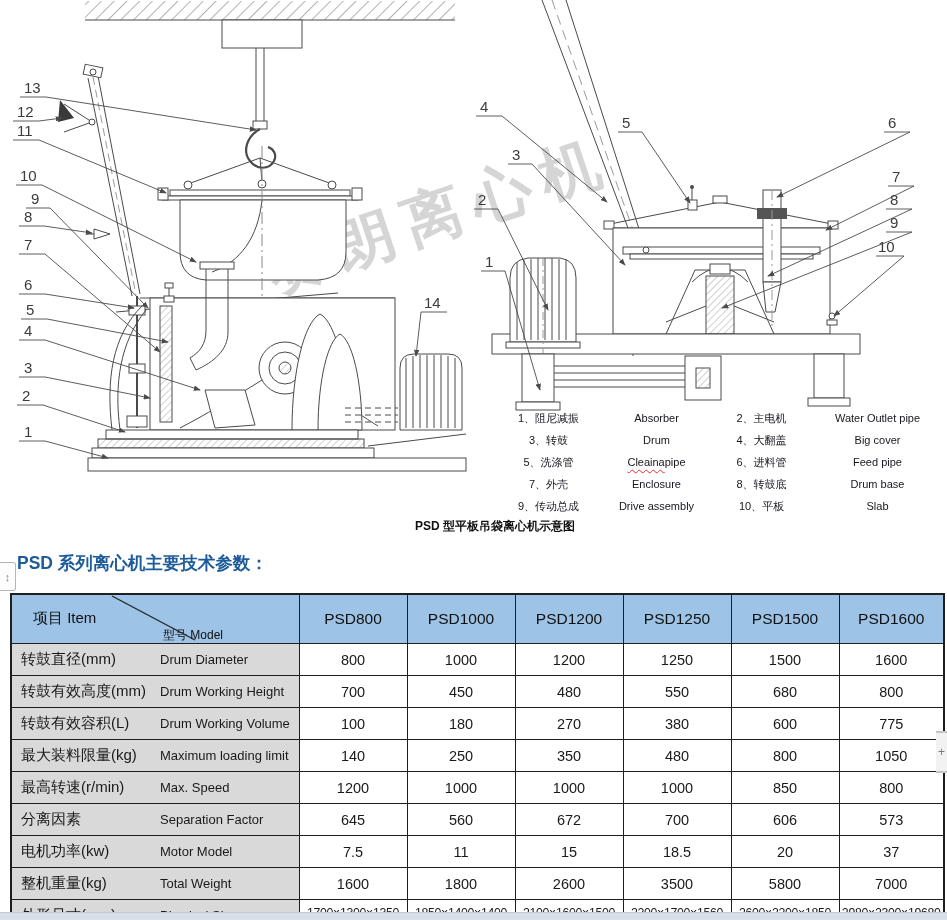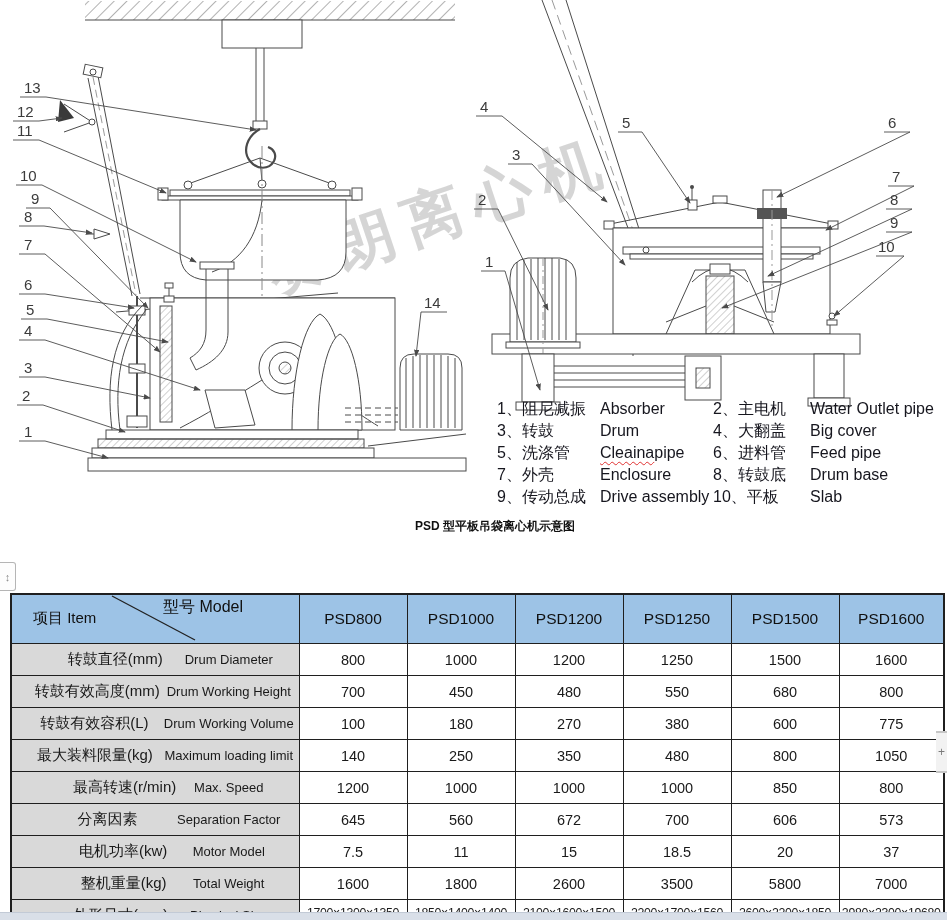--- a/index.html
+++ b/index.html
@@ -10,22 +10,22 @@
   .watermark { position:absolute; left:268px; top:232px; z-index:0; white-space:nowrap;
                font-size:60px; font-weight:700; letter-spacing:12px; color:#b4b4b4; opacity:.55;
                transform:rotate(-18.5deg); transform-origin:0 50%; }
 
   
   .svgL { position:absolute; left:0; top:0; z-index:1; }
   .svgR { position:absolute; left:470px; top:0; z-index:1; }
   text.co { font-size:15px; fill:#3b3b3b; font-family:"Liberation Sans",sans-serif; }
 
   
-  .legend { position:absolute; left:497px; top:398px; width:448px; z-index:2;
-            font-size:16px; color:#16161e; }
+  .legend { position:absolute; left:497px; top:407px; width:448px; z-index:2;
+            font-size:11px; color:#16161e;text-align:center; }
   .legend-row { display:grid; grid-template-columns:103px 113px 97px auto; height:22px; align-items:center; }
   .legend .en2 { }
   .misspell { text-decoration:underline; text-decoration-style:wavy; text-decoration-color:#e03131;
               text-decoration-thickness:1px; text-underline-offset:3px;margin-top:16px; }
 
   
   .caption { position:absolute; left:335px; top:518px; width:320px; text-align:center;
              font-weight:bold; font-size:12px; color:#101010; z-index:2; }
   .sec-title { position:absolute; left:17px; top:551px; font-size:17.5px; font-weight:bold;
                color:#1e5c99; z-index:2; }
@@ -35,24 +35,24 @@
                  background:#fdfdfd; display:flex; align-items:center; justify-content:center;
                  color:#8a8a8a; font-size:11px; }
 
   
   .tbl-wrap { position:absolute; left:10px; top:593px; width:935px; z-index:2; }
   table { border-collapse:collapse; table-layout:fixed; width:935px; border:2px solid #1f1f1f; }
   th,td { border:1px solid #1f1f1f; overflow:hidden; }
   thead th { background:#9dc3e6; height:46px; font-size:15.5px; font-weight:normal; color:#101010; text-align:center; }
   th.corner { position:relative;margin-top:40px; }
   .item-lbl { position:absolute; left:21px; top:14px; font-size:15px; }
-  .model-lbl { position:absolute; left:151px; top:2px; font-size:16px; }
+  .model-lbl { position:absolute; left:151px; top:32px; font-size:12px; }
   .corner svg { position:absolute; left:0; top:0; }
   tbody td { height:29px; background:#fff; text-align:center; font-size:14.5px; vertical-align:middle; }
-  td.label-cell { background:#d9d9d9; text-align:center; padding-left:9px; }
+  td.label-cell { background:#d9d9d9; text-align:left; padding-left:9px; }
   .label-cell .cn { display:inline-block; width:139px; font-size:15px; }
   .label-cell .en { font-size:13px; }
   tr.tall td { height:41px; vertical-align:top; padding-top:6px; }
   td.tight { font-size:12.3px; letter-spacing:-0.3px; padding:6px 0 0 0; }
 
   
   .plus-widget { position:absolute; left:936px; top:731px; width:11px; height:38px; z-index:3;
                  background:#f2f2f2; border-top:2px solid #c6c6c6; border-bottom:2px solid #c6c6c6;
                  display:flex; align-items:center; justify-content:center; font-size:12px; color:#7a7a7a; }
   .bottom-bar { position:absolute; left:0; top:912px; width:947px; height:8px; z-index:3;
@@ -341,20 +341,21 @@
     <div class="legend-row">
       <span><span>9、</span><span>传动总成</span></span>
       <span>Drive assembly</span>
       <span><span>10、</span><span>平板</span></span>
       <span>Slab</span>
     </div>
   </div>
 
   <div class="caption">PSD 型平板吊袋离心机示意图</div>
 
+  <div class="sec-title">PSD 系列离心机主要技术参数：</div>
 
   <div class="move-handle">↕</div>
 
   <div class="tbl-wrap">
     <table>
       <colgroup>
         <col style="width:288px">
         <col style="width:108px">
           <col style="width:108px">
           <col style="width:108px">

